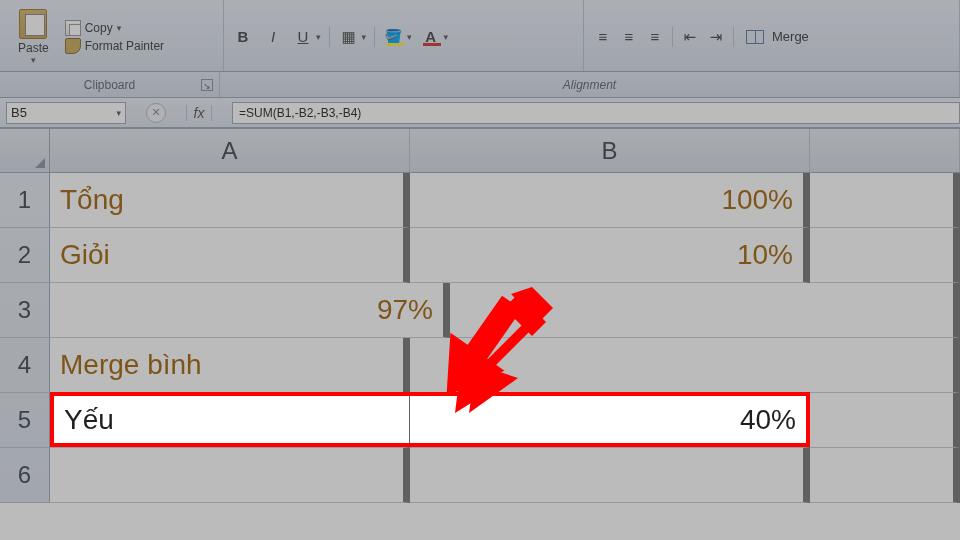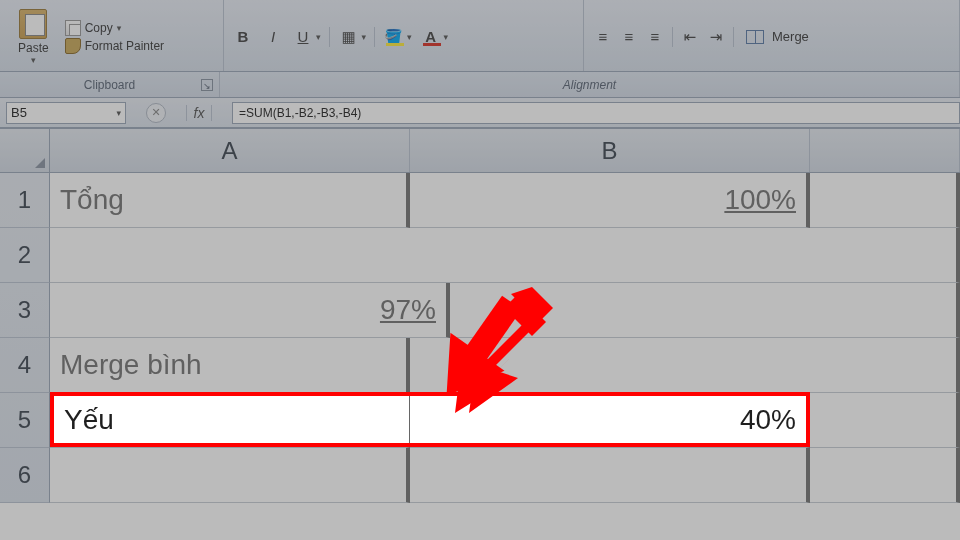--- a/index.html
+++ b/index.html
@@ -156,29 +156,29 @@
     border-bottom:1px solid #b8c2d0;
     border-right:1px solid #9aa7b7;
     display:flex; align-items:center; justify-content:center;
     font-size:24px; color:#3d4651;
   }
   .grid {
     position:absolute; left:50px; top:44px; right:0;
   }
   .grid-row { display:flex; height:55px; }
   .cell {
-    border-right:4px solid #737373;
+    border-right:7px solid #737373;
     border-bottom:1px solid #c6ccd5;
     font-size:28px;
-    color:#737373;
+    color:#a16207;
     display:flex; align-items:center;
     padding:3px 10px;
   }
   .cA { width:360px; justify-content:flex-start;}
-  .cB { width:400px; justify-content:flex-end;text-decoration:underline;}
+  .cB { width:400px; justify-content:flex-end;}
   .cC { flex:1;}
   
   .row5-highlight {
     position:absolute;
     left:50px;
     top: calc(128px + 44px + 55px*4);
     width:760px;
     height:55px;
     background:#ffffff;
     border:4px solid #ff0000;
@@ -325,20 +325,22 @@
     <div class="row-h">5</div>
     <div class="row-h">6</div>
   </div>
   <div class="grid">
     <div class="grid-row">
       <div class="cell cA">Tổng</div>
       <div class="cell cB">100%</div>
       <div class="cell cC"></div>
     </div>
     <div class="grid-row">
+      <div class="cell cA">Giỏi</div>
+      <div class="cell cB">10%</div>
       <div class="cell cC"></div>
     </div>
     <div class="grid-row">
       <div class="cell cB">97%</div>
       <div class="cell cC"></div>
     </div>
     <div class="grid-row">
       <div class="cell cA">Merge bình</div>
       <div class="cell cC"></div>
     </div>

